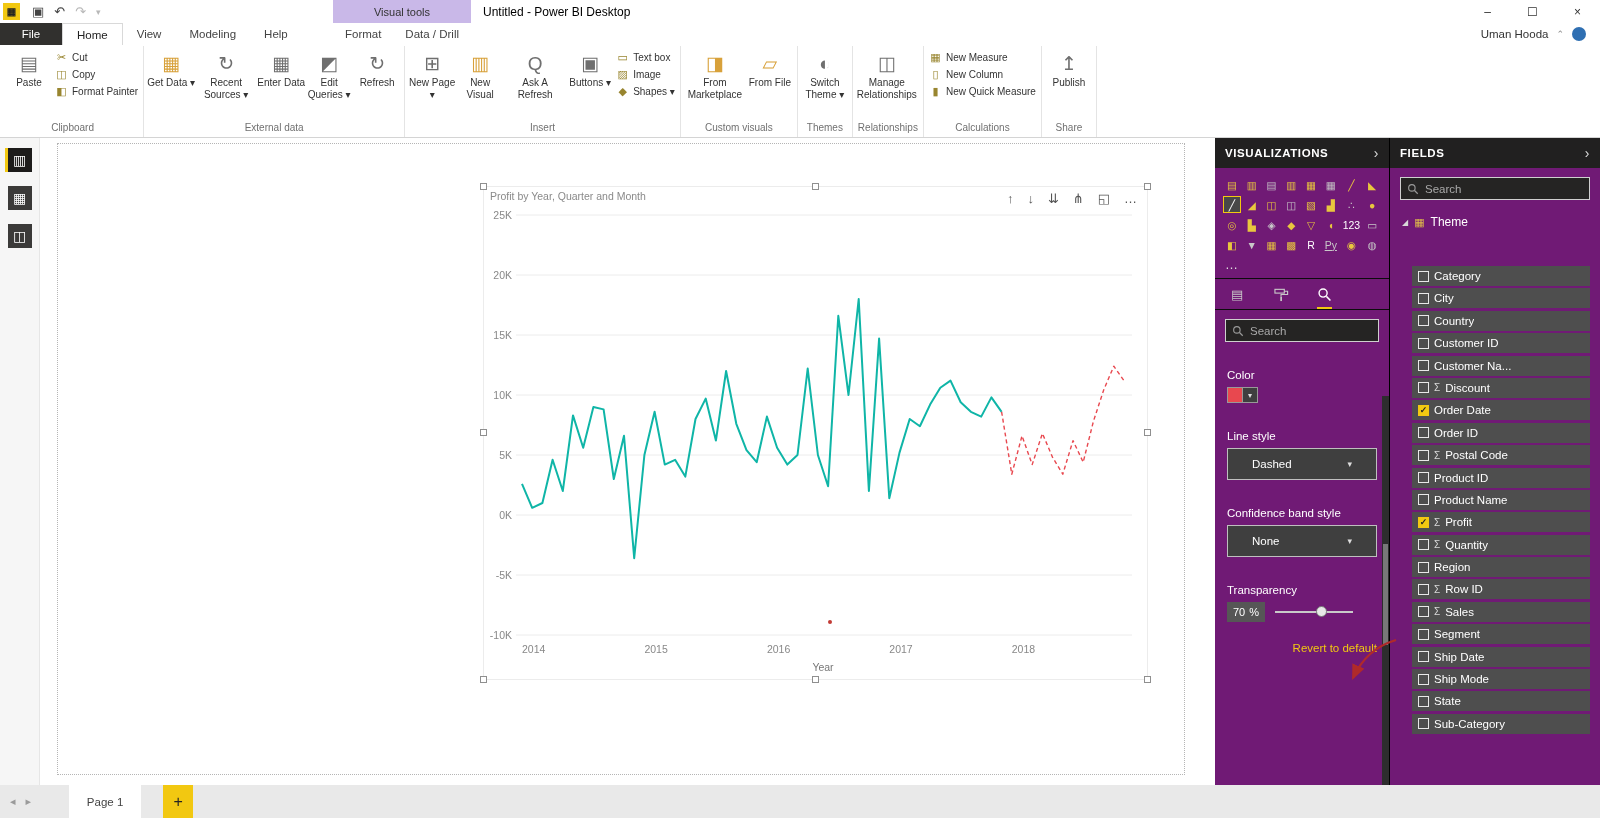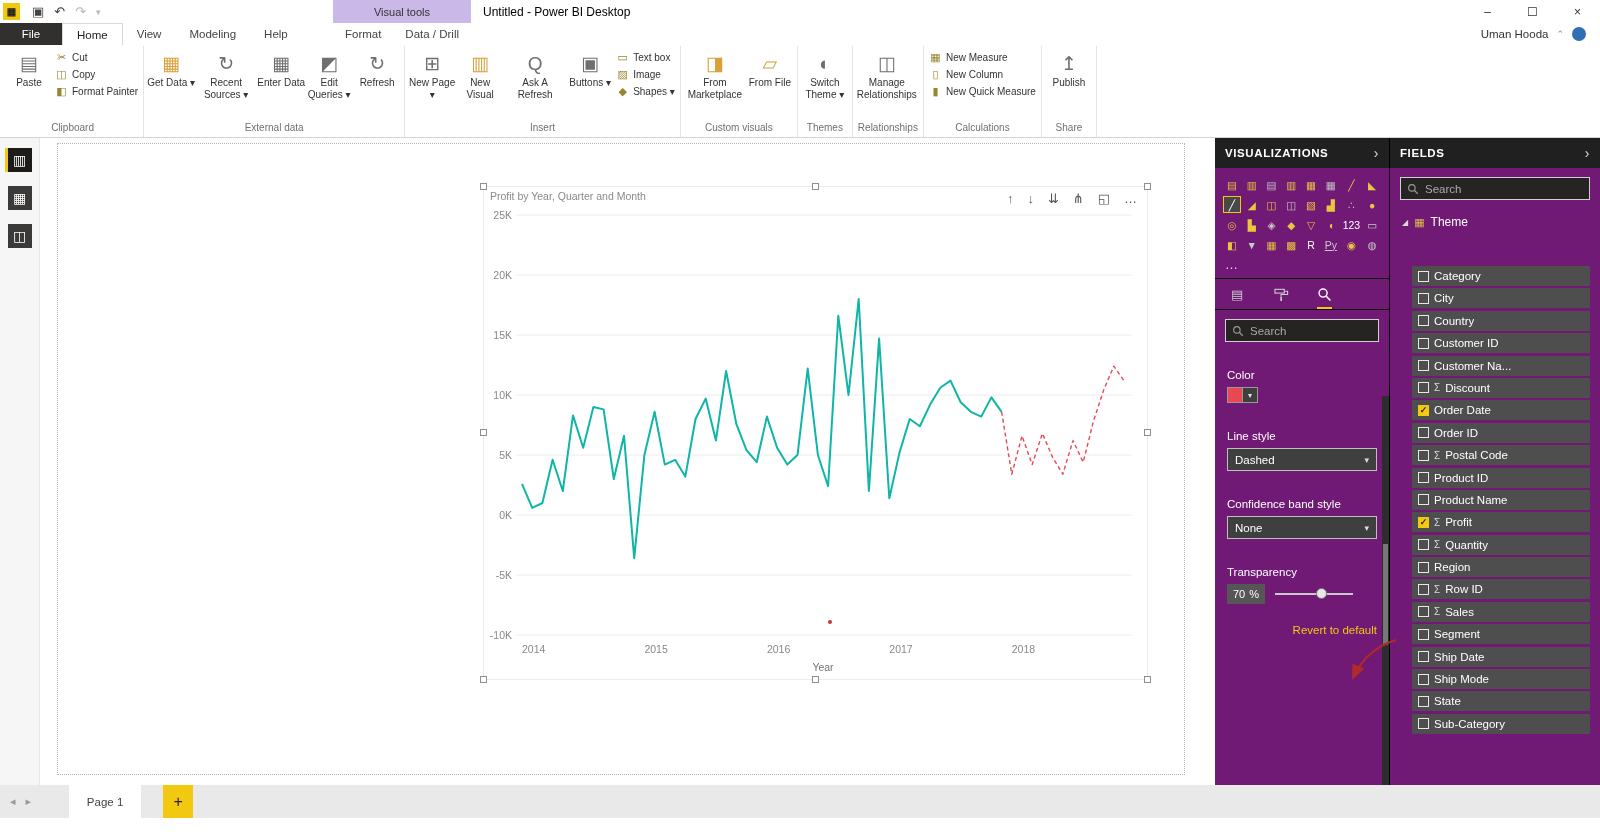--- a/index.html
+++ b/index.html
@@ -84,21 +84,21 @@
   .ana-title { font-size:11.5px; color:#fff; margin-bottom:7px; }
   .ana-row { display:flex; align-items:center; gap:8px; }
   .num-input { width:28px; height:18px; background:#565656; color:#fff; display:flex; align-items:center; justify-content:center; font-size:11px; }
   .ana-unit { font-size:11.5px; color:#e8e8e8; }
   .apply-btn { text-align:right; margin-top:12px; font-size:11.5px; color:#f2f2f2; cursor:default; }
 
   .sec-label { font-size:11.5px; color:#fff; margin:27px 12px 6px 12px; }
   .swatch-wrap { display:flex; margin:0 12px; }
   .swatch { width:16px; height:16px; border:1px solid #999; }
   .swatch-dd { width:15px; height:16px; background:#3f3f3f; border:1px solid #999; border-left:none; display:flex; align-items:center; justify-content:center; font-size:8px; color:#ddd; }
-  .dropdown { margin:0 12px; height:23px; background:#3f3f3f; border:1px solid #bfbfbf; display:flex; align-items:center; justify-content:space-between; padding:0 7px; font-size:11.5px; color:#fff; }
+  .dropdown { margin:0 12px; height:32px; background:#3f3f3f; border:1px solid #bfbfbf; display:flex; align-items:center; justify-content:space-between; padding:0 24px; font-size:11.5px; color:#fff; }
   .dropdown .dd-caret { font-size:9px; color:#ddd; }
   .transp-row { display:flex; align-items:center; gap:10px; margin:0 12px; }
   .transp-input { width:38px; height:20px; background:#565656; color:#fff; display:flex; align-items:center; justify-content:center; gap:4px; font-size:11px; }
   .slider { position:relative; width:78px; height:14px; }
   .slider .track { position:absolute; top:6px; left:0; right:0; height:2px; background:#c9c9c9; }
   .slider .thumb { position:absolute; top:1px; left:52%; width:11px; height:11px; border-radius:50%; background:#e8e8e8; border:1px solid #777; }
   .revert { margin:20px 12px 0 0; text-align:right; font-size:11.5px; color:#F2C811; cursor:default; }
 
   .vscroll { position:absolute; right:0; top:258px; bottom:0; width:7px; background:#2d2d2d; }
   .vscroll .thumb { position:absolute; top:38%; height:26%; left:1px; width:5px; background:#787878; }

